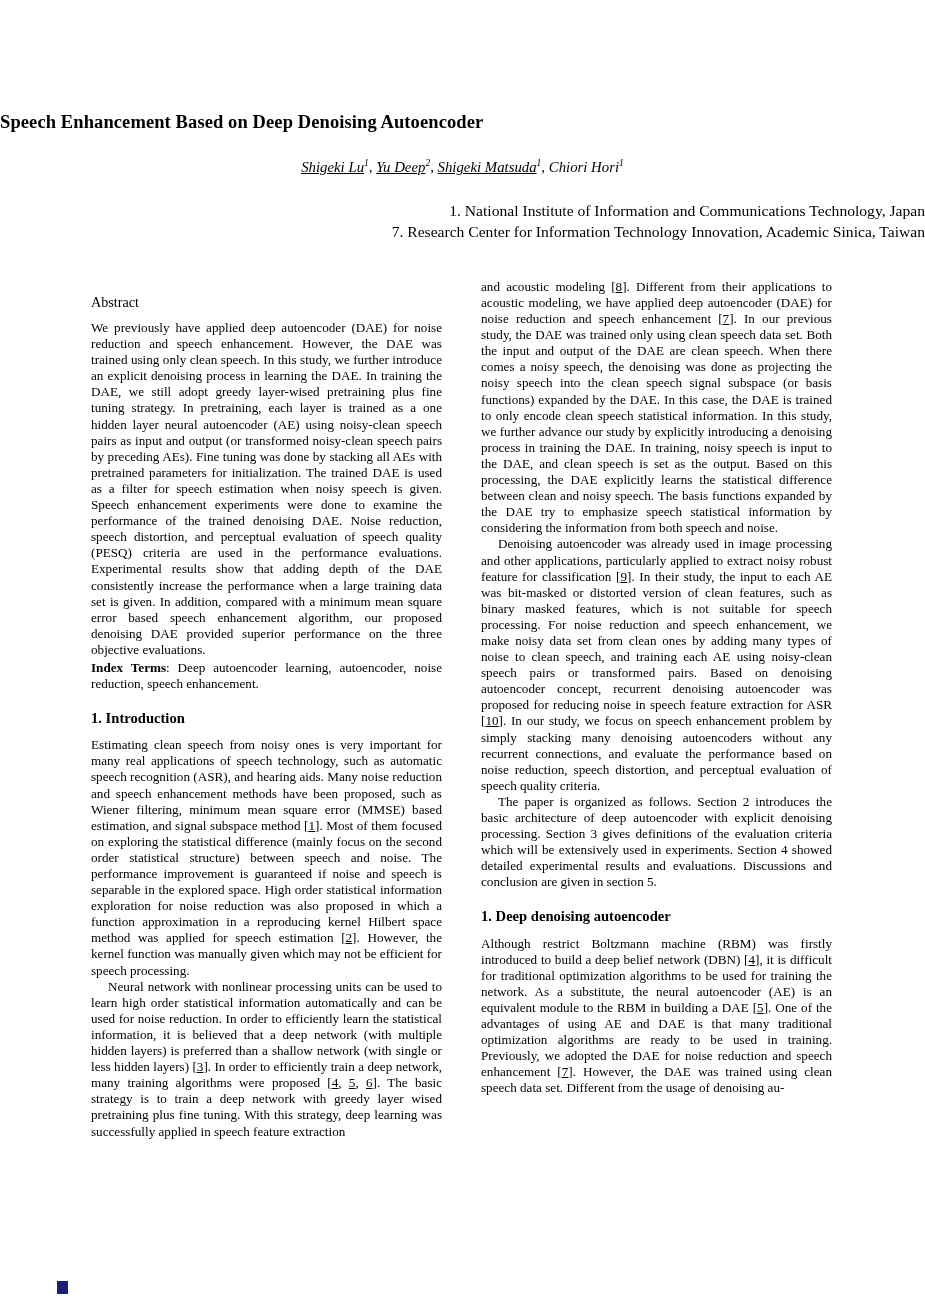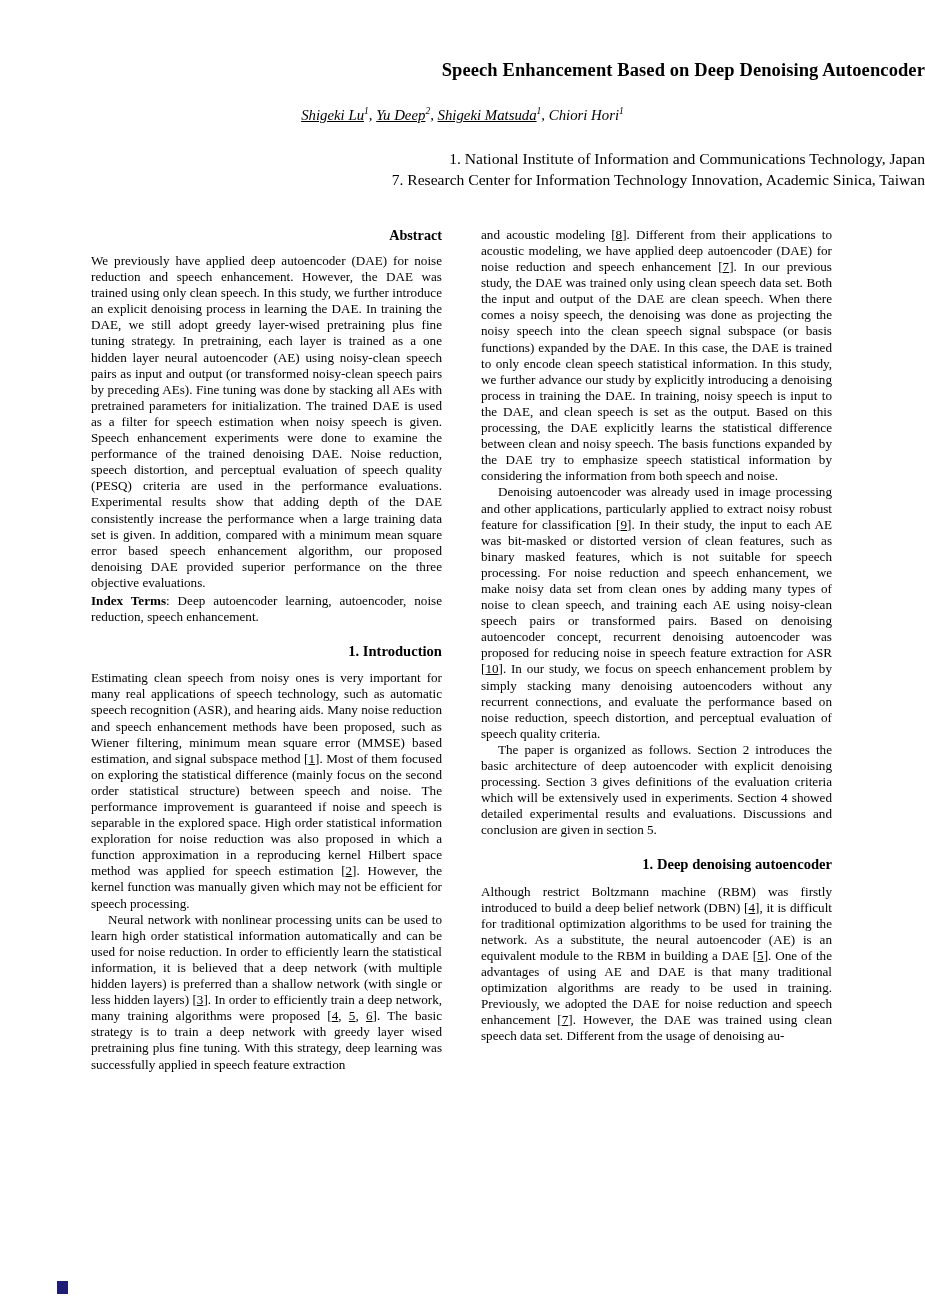--- a/index.html
+++ b/index.html
@@ -6,22 +6,22 @@
   .page {
     position: relative;
     width: 925px;
     height: 1309px;
     background: #ffffff;
     color: #000000;
     font-family: "Liberation Serif", "DejaVu Serif", serif;
     overflow: hidden;
   }
   .title {
-    padding-top: 60px;
-    text-align: right;
+    padding-top: 112px;
+    text-align: left;
     font-size: 18.5px;
     font-weight: bold;
     letter-spacing: 0.1px;
   }
   .authors {
     margin-top: 25px;
     text-align: center;
     font-style: italic;
     font-size: 14.8px;
   }
@@ -41,27 +41,27 @@
   }
   .col {
     width: 351px;
     font-size: 13.15px;
     line-height: 16.1px;
     text-align: justify;
     hyphens: auto;
     -webkit-hyphens: auto;
   }
   .h-abstract {
-    text-align: right;
-    font-weight: bold;
+    text-align: left;
+    font-weight: normal;
     font-size: 14.2px;
-    margin: 0 0 10px 0;
+    margin: 15px 0 10px 0;
   }
   .h-section {
-    text-align: right;
+    text-align: left;
     font-weight: bold;
     font-size: 14.6px;
     margin: 18px 0 11px 0;
   }
   p { margin: 0; }
   p.indent { text-indent: 17px; }
   .index-terms { margin-top: 2px; }
   .bold { font-weight: bold; }
   .cite { text-decoration: underline; }
   .corner-mark {

